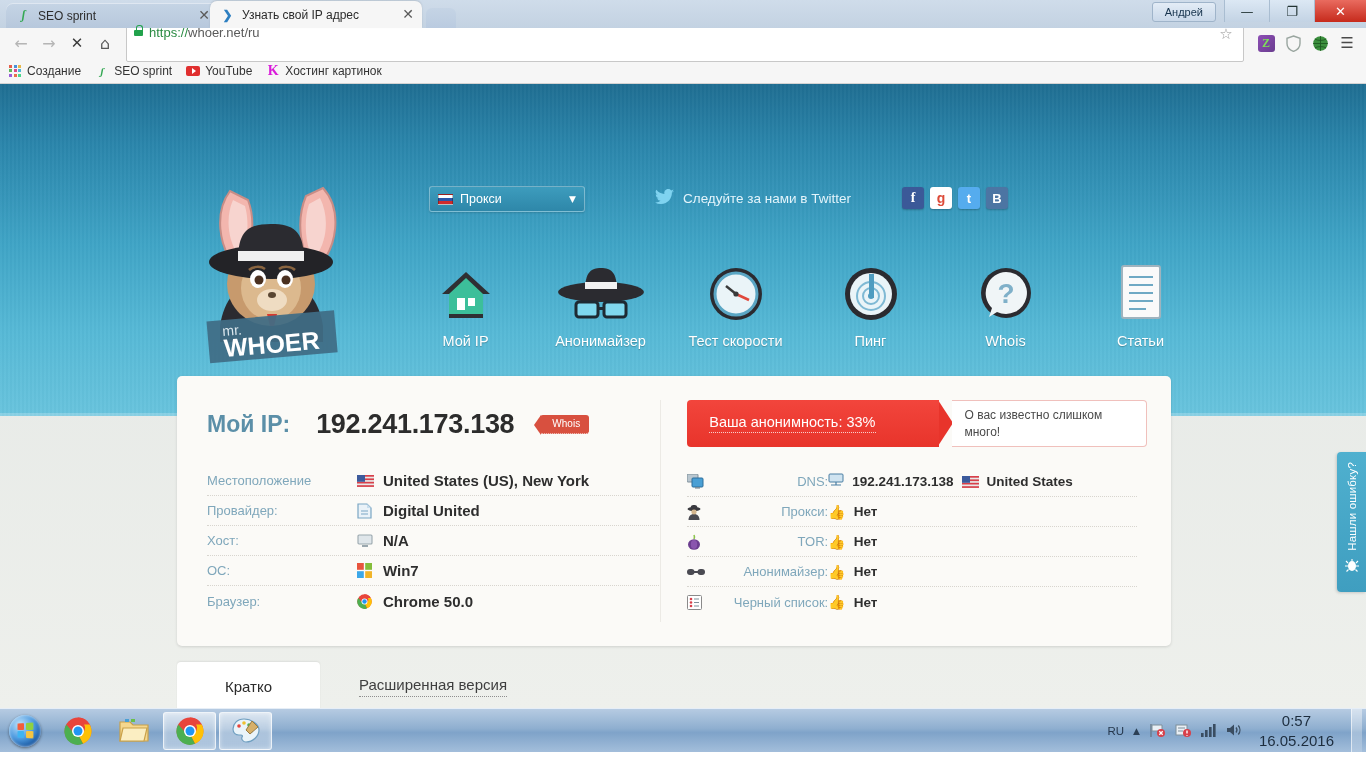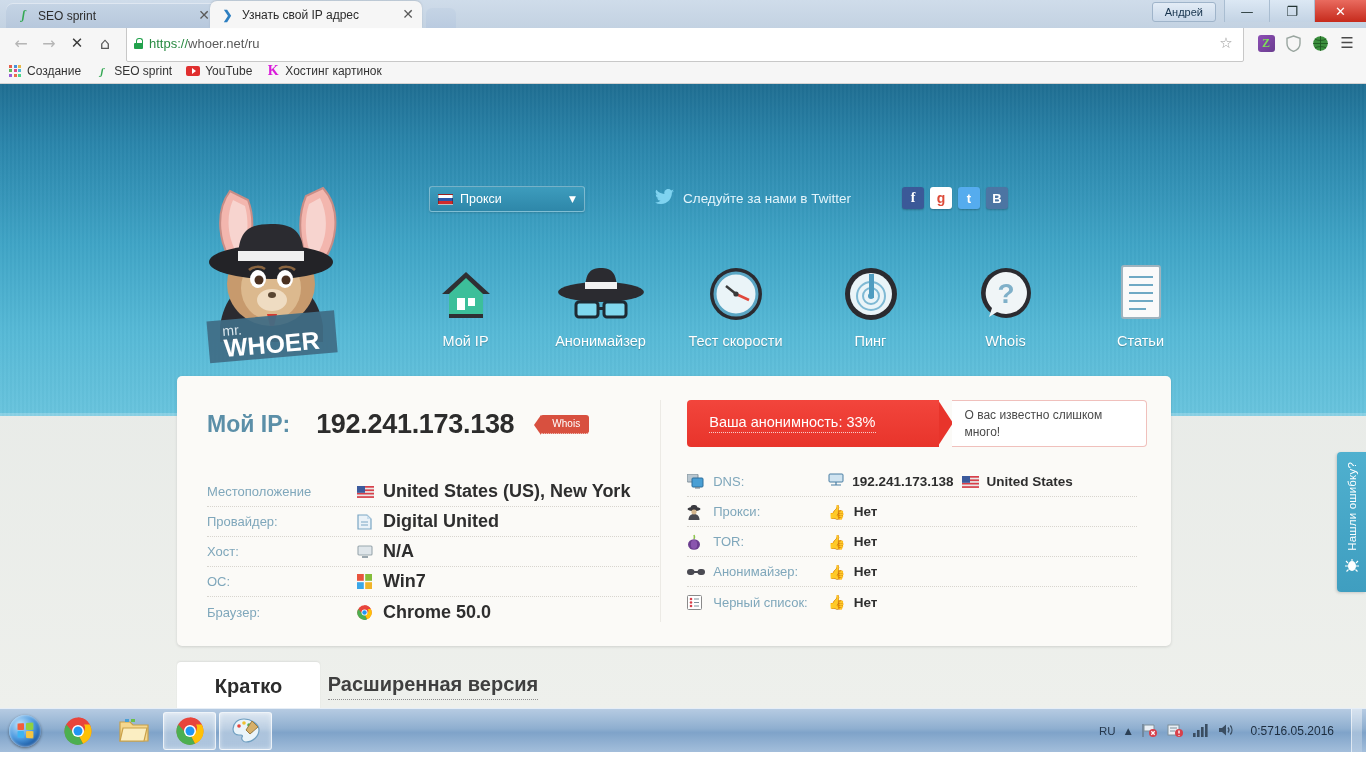--- a/index.html
+++ b/index.html
@@ -95,21 +95,21 @@
     width: 26px; height: 24px;
     display: flex; align-items: center; justify-content: center;
     color: #5a5a5a; font-size: 16px;
     font-family: "DejaVu Sans", sans-serif;
   }
   .nav-btn.dim { color: #b5b5b5; }
   .nav-btn.stop { color: #3a3a3a; font-weight: bold; font-size: 15px;}
   .omnibox {
     flex: 1 1 auto; height: 38px; margin: 0 6px;
     background: #fff; border: 1px solid #c8c8c8; border-radius: 2px;
-    display: flex; align-items: center; padding: 0 6px;
+    display: flex; padding: 0 6px;
     font-size: 13px;
   }
   .lock-icon {
     width: 11px; height: 11px; margin-right: 5px;
     position: relative; flex: 0 0 11px;
   }
   .lock-icon::before {
     content:""; position:absolute; left:1px; bottom:0; width:9px; height:6px;
     background:#22a24c; border-radius:1px;
   }
@@ -239,21 +239,21 @@
     position:absolute; left:177px; top:292px; width:994px; height:270px;
     background:#fbfaf7; border-radius:5px;
     box-shadow:0 1px 3px rgba(0,0,0,.13);
     display:flex;
   }
   .card-left{ width:506px; padding:33px 0 0 30px; position:relative;}
   .card-left::after{
     content:""; position:absolute; right:0; top:24px; bottom:24px; width:1px;
     background:#eceae5;
   }
-  .ip-row{display:flex;align-items:center;gap:26px;margin-bottom:37px;}
+  .ip-row{display:flex;align-items:center;gap:26px;margin-bottom:26px;}
   .ip-label{font-size:23px;font-weight:bold;color:#5b8fa8;}
   .ip-value{font-size:27px;font-weight:bold;color:#2c2c2c;letter-spacing:-.3px;}
   .whois-tag{
     position:relative;
     background:#d8503f; color:#fff; font-size:10px;
     padding:4px 9px 4px 12px; border-radius:3px;
     border-bottom:1px dotted rgba(255,255,255,.7);
     line-height:1;
   }
   .whois-tag::before{
@@ -263,21 +263,21 @@
   }
 
   .info-list{width:452px;}
   .info-row{
     display:flex; align-items:center; height:30px;
     border-bottom:1px dotted #d8d5cf;
   }
   .info-row:last-child{border-bottom:none;}
   .info-key{width:150px;font-size:13px;color:#7fa7bb;}
   .info-ico{width:26px;display:flex;align-items:center;}
-  .info-val{font-size:18px;font-weight:bold;color:#2e2e2e;}
+  .info-val{font-size:15px;font-weight:bold;color:#2e2e2e;}
 
   .card-right{ flex:1 1 auto; padding:24px 24px 0 26px;}
   .anon-banner{ display:flex; height:47px; margin-bottom:20px;}
   .anon-left{
     position:relative; width:265px;
     background:linear-gradient(#f2453c,#e8342b);
     border-radius:4px 0 0 4px;
     display:flex;align-items:center;padding-left:22px;
     color:#fff;font-size:14.5px;
   }
@@ -289,36 +289,36 @@
     margin-left:-1px;
   }
   .anon-right{
     flex:1 1 auto; background:#fff;
     border:1px solid #f0c0bc; border-left:none;
     border-radius:0 4px 4px 0;
     display:flex;align-items:center; padding:0 14px 0 12px;
     font-size:12px; color:#4a4a4a; line-height:1.35;
     margin-left:-1px;
   }
-  .chk-list{width:450px;}
+  .chk-list{width:450px;text-align:right;}
   .chk-row{display:flex;align-items:center;height:30px;border-bottom:1px dotted #d8d5cf;}
   .chk-row:last-child{border-bottom:none;}
   .chk-ico{width:26px;display:flex;align-items:center;}
   .chk-key{width:115px;font-size:13px;color:#7fa7bb;}
   .chk-val{font-size:13.5px;font-weight:bold;color:#2e2e2e;display:flex;align-items:center;gap:8px;}
   .thumb{font-size:14px;}
 
   
   .tabs-row{
     position:absolute; left:177px; top:578px;
     display:flex; align-items:flex-end;
   }
   .ptab{
     height:48px; display:flex;align-items:center;justify-content:center;
-    font-size:20px; font-weight:bold;
+    font-size:15px; font-weight:normal;
   }
   .ptab.active{
     width:143px; background:#fff; color:#2c2c2c;
     border-radius:4px 4px 0 0;
     box-shadow:0 -1px 2px rgba(0,0,0,.07);
   }
   .ptab.inactive{
     width:226px; color:#3f3f3f;
     background:transparent;
   }
@@ -385,22 +385,22 @@
     background:linear-gradient(rgba(255,255,255,.55),rgba(255,255,255,.2));
     border:1px solid rgba(255,255,255,.75);
     box-shadow:0 0 4px rgba(255,255,255,.5) inset;
   }
   .tray{
     position:absolute;right:0;top:0;height:44px;
     display:flex;align-items:center;gap:9px;padding-right:4px;
     font-size:11.5px;color:#26384d;
   }
   .tray .arrow{font-size:9px;color:#2b3f55;font-family:"DejaVu Sans",sans-serif;}
-  .clock{display:flex;flex-direction:row;align-items:center;line-height:1.35;
-    color:#1d2d3e;font-size:12px;padding:0 8px;}
+  .clock{display:flex;flex-direction:column;align-items:center;line-height:1.35;
+    color:#1d2d3e;font-size:15px;padding:0 8px;}
   .showdesk{width:11px;height:44px;background:linear-gradient(rgba(255,255,255,.45),rgba(255,255,255,.15));
     border-left:1px solid rgba(255,255,255,.6);}
 </style>
 </head>
 <body>
 
 <div class="browser-chrome">
 
   <div class="titlebar">
     <div class="tab inactive">

